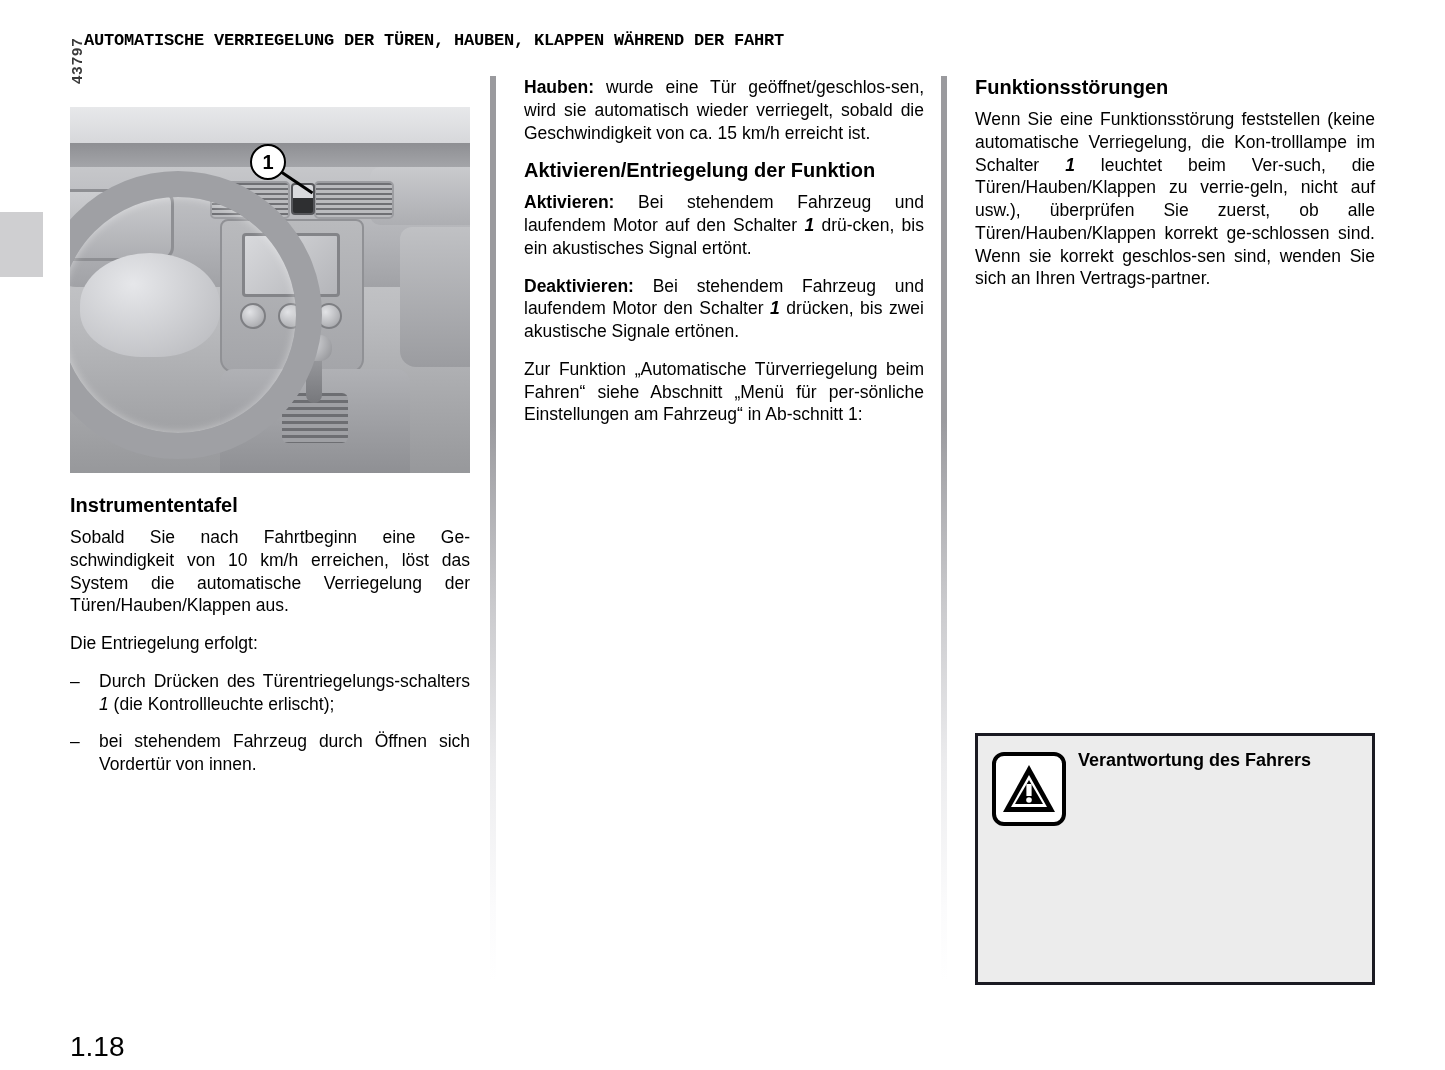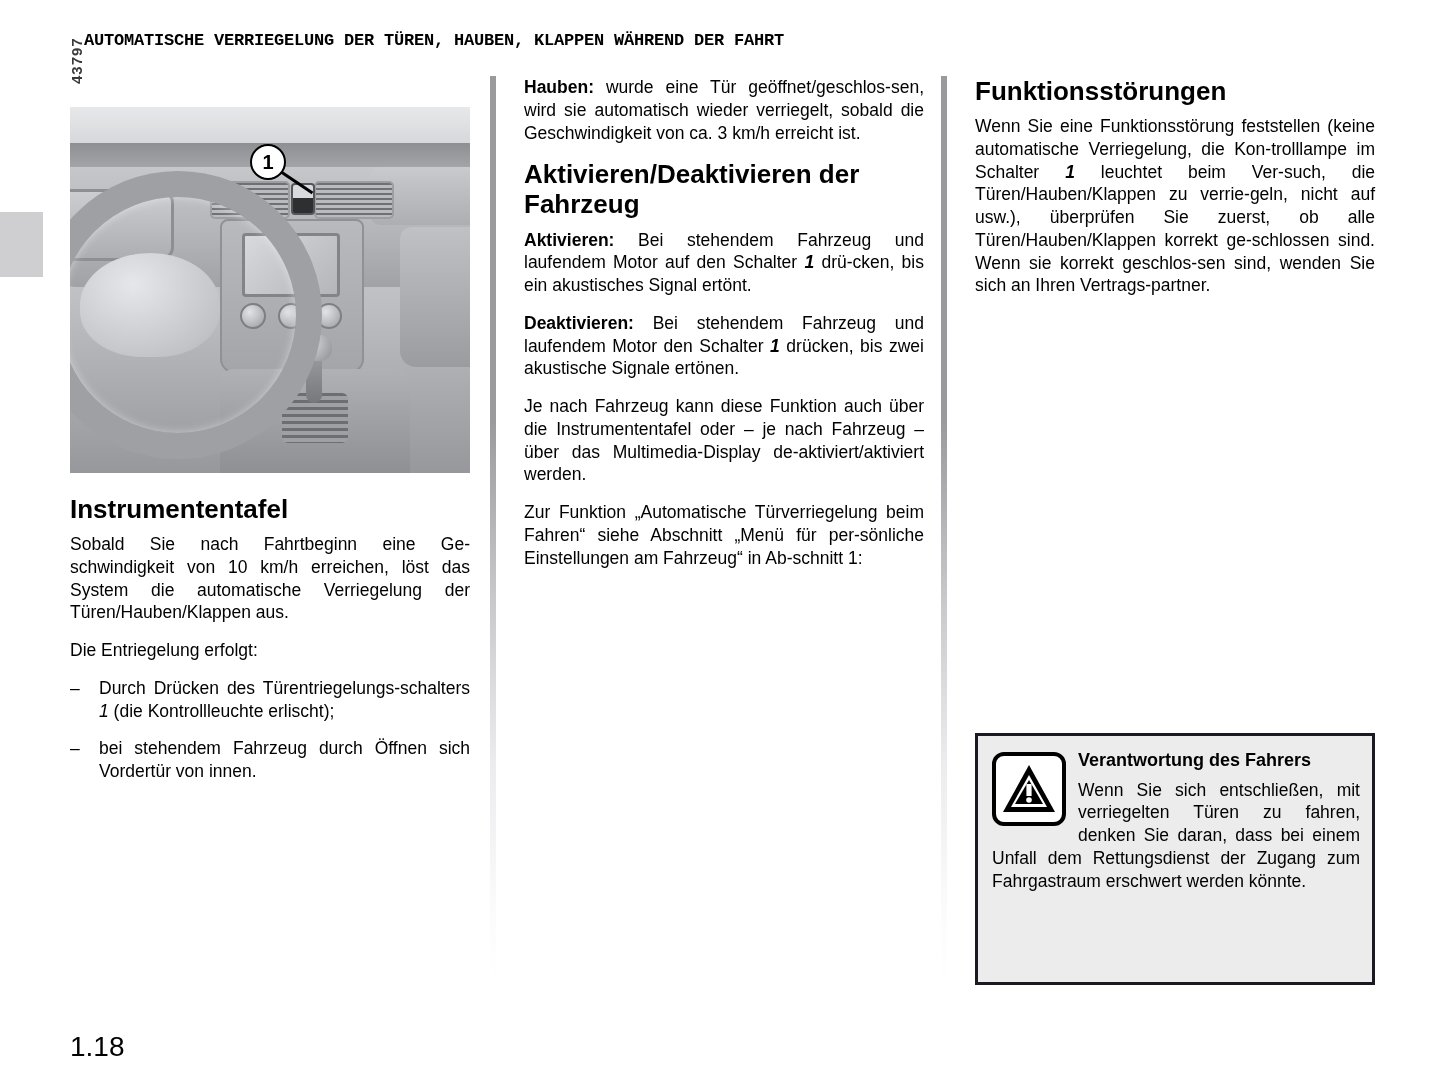--- a/index.html
+++ b/index.html
@@ -212,21 +212,21 @@
     left: 206px; top: 60px;
     width: 44px; height: 3px;
     background: #000000;
     transform: rotate(34deg);
     transform-origin: left center;
     z-index: 5;
   }
 
   
   h2.section-head {
-    font-size: 26px;
+    font-size: 20px;
     font-weight: bold;
     margin: 0 0 9px 0;
     line-height: 1.16;
   }
   h2.section-head.tight { margin-top: 0; }
   .gap-before { margin-top: 28px; }
 
   p.body {
     font-size: 17.5px;
     line-height: 1.30;
@@ -354,29 +354,28 @@
       <span class="dash">–</span><span>Durch Drücken des Türentriegelungs-schalters </span><i>1</i><span> (die Kontrollleuchte erlischt);</span>
     </li>
     <li>
       <span class="dash">–</span><span>bei stehendem Fahrzeug durch Öffnen sich Vordertür von innen.</span>
     </li>
   </ul>
 </div>
 
 <div class="col col-mid">
 
-  <p class="body"><b>Hauben:</b><span> wurde eine Tür geöffnet/geschlos-sen, wird sie automatisch wieder verriegelt, sobald die Geschwindigkeit von ca. 3 km/h erreicht ist.</span></p>
-
-  <h2 class="section-head gap-before">Aktivieren/Deaktivieren der Fahrzeug</h2>
+  <p class="body"><b>Hauben:</b><span> wurde eine Tür geöffnet/geschlos-sen, wird sie automatisch wieder verriegelt, sobald die Geschwindigkeit von ca. 15 km/h erreicht ist.</span></p>
+
+  <h2 class="section-head gap-before">Aktivieren/Entriegelung der Funktion</h2>
 
   <p class="body"><b>Aktivieren:</b><span> Bei stehendem Fahrzeug und laufendem Motor auf den Schalter </span><i>1</i><span> drü-cken, bis ein akustisches Signal ertönt.</span></p>
 
   <p class="body"><b>Deaktivieren:</b><span> Bei stehendem Fahrzeug und laufendem Motor den Schalter </span><i>1</i><span> drücken, bis zwei akustische Signale ertönen.</span></p>
 
-  <p class="body">Je nach Fahrzeug kann diese Funktion auch über die Instrumententafel oder – je nach Fahrzeug – über das Multimedia-Display de-aktiviert/aktiviert werden.</p>
   <p class="body">Zur Funktion „Automatische Türverriegelung beim Fahren“ siehe Abschnitt „Menü für per-sönliche Einstellungen am Fahrzeug“ in Ab-schnitt 1:</p>
 </div>
 
 <div class="col col-right">
 
   <h2 class="section-head tight">Funktionsstörungen</h2>
 
   <p class="body"><span>Wenn Sie eine Funktionsstörung feststellen (keine automatische Verriegelung, die Kon-trolllampe im Schalter </span><i>1</i><span> leuchtet beim Ver-such, die Türen/Hauben/Klappen zu verrie-geln, nicht auf usw.), überprüfen Sie zuerst, ob alle Türen/Hauben/Klappen korrekt ge-schlossen sind. Wenn sie korrekt geschlos-sen sind, wenden Sie sich an Ihren Vertrags-partner.</span></p>
 </div>
 
@@ -384,16 +383,15 @@
   <div class="warn-icon">
     <svg width="54" height="52" viewBox="0 0 54 52" aria-hidden="true">
       <polygon points="27,2 53,49 1,49" fill="#000000"></polygon>
       <polygon points="27,12 45,44 9,44" fill="#ffffff"></polygon>
       <polygon points="27,17 41,41 13,41" fill="#000000"></polygon>
       <rect x="24.4" y="21" width="5.2" height="12" fill="#ffffff"></rect>
       <circle cx="27" cy="37" r="2.8" fill="#ffffff"></circle>
     </svg>
   </div>
   <p class="warn-title">Verantwortung des Fahrers</p>
-  <p class="warn-body">Wenn Sie sich entschließen, mit verriegelten Türen zu fahren, denken Sie daran, dass bei einem Unfall dem Rettungsdienst der Zugang zum Fahrgastraum erschwert werden könnte.</p>
 </div>
 
 <div class="page-number">1.18</div>
 
 </body></html>

